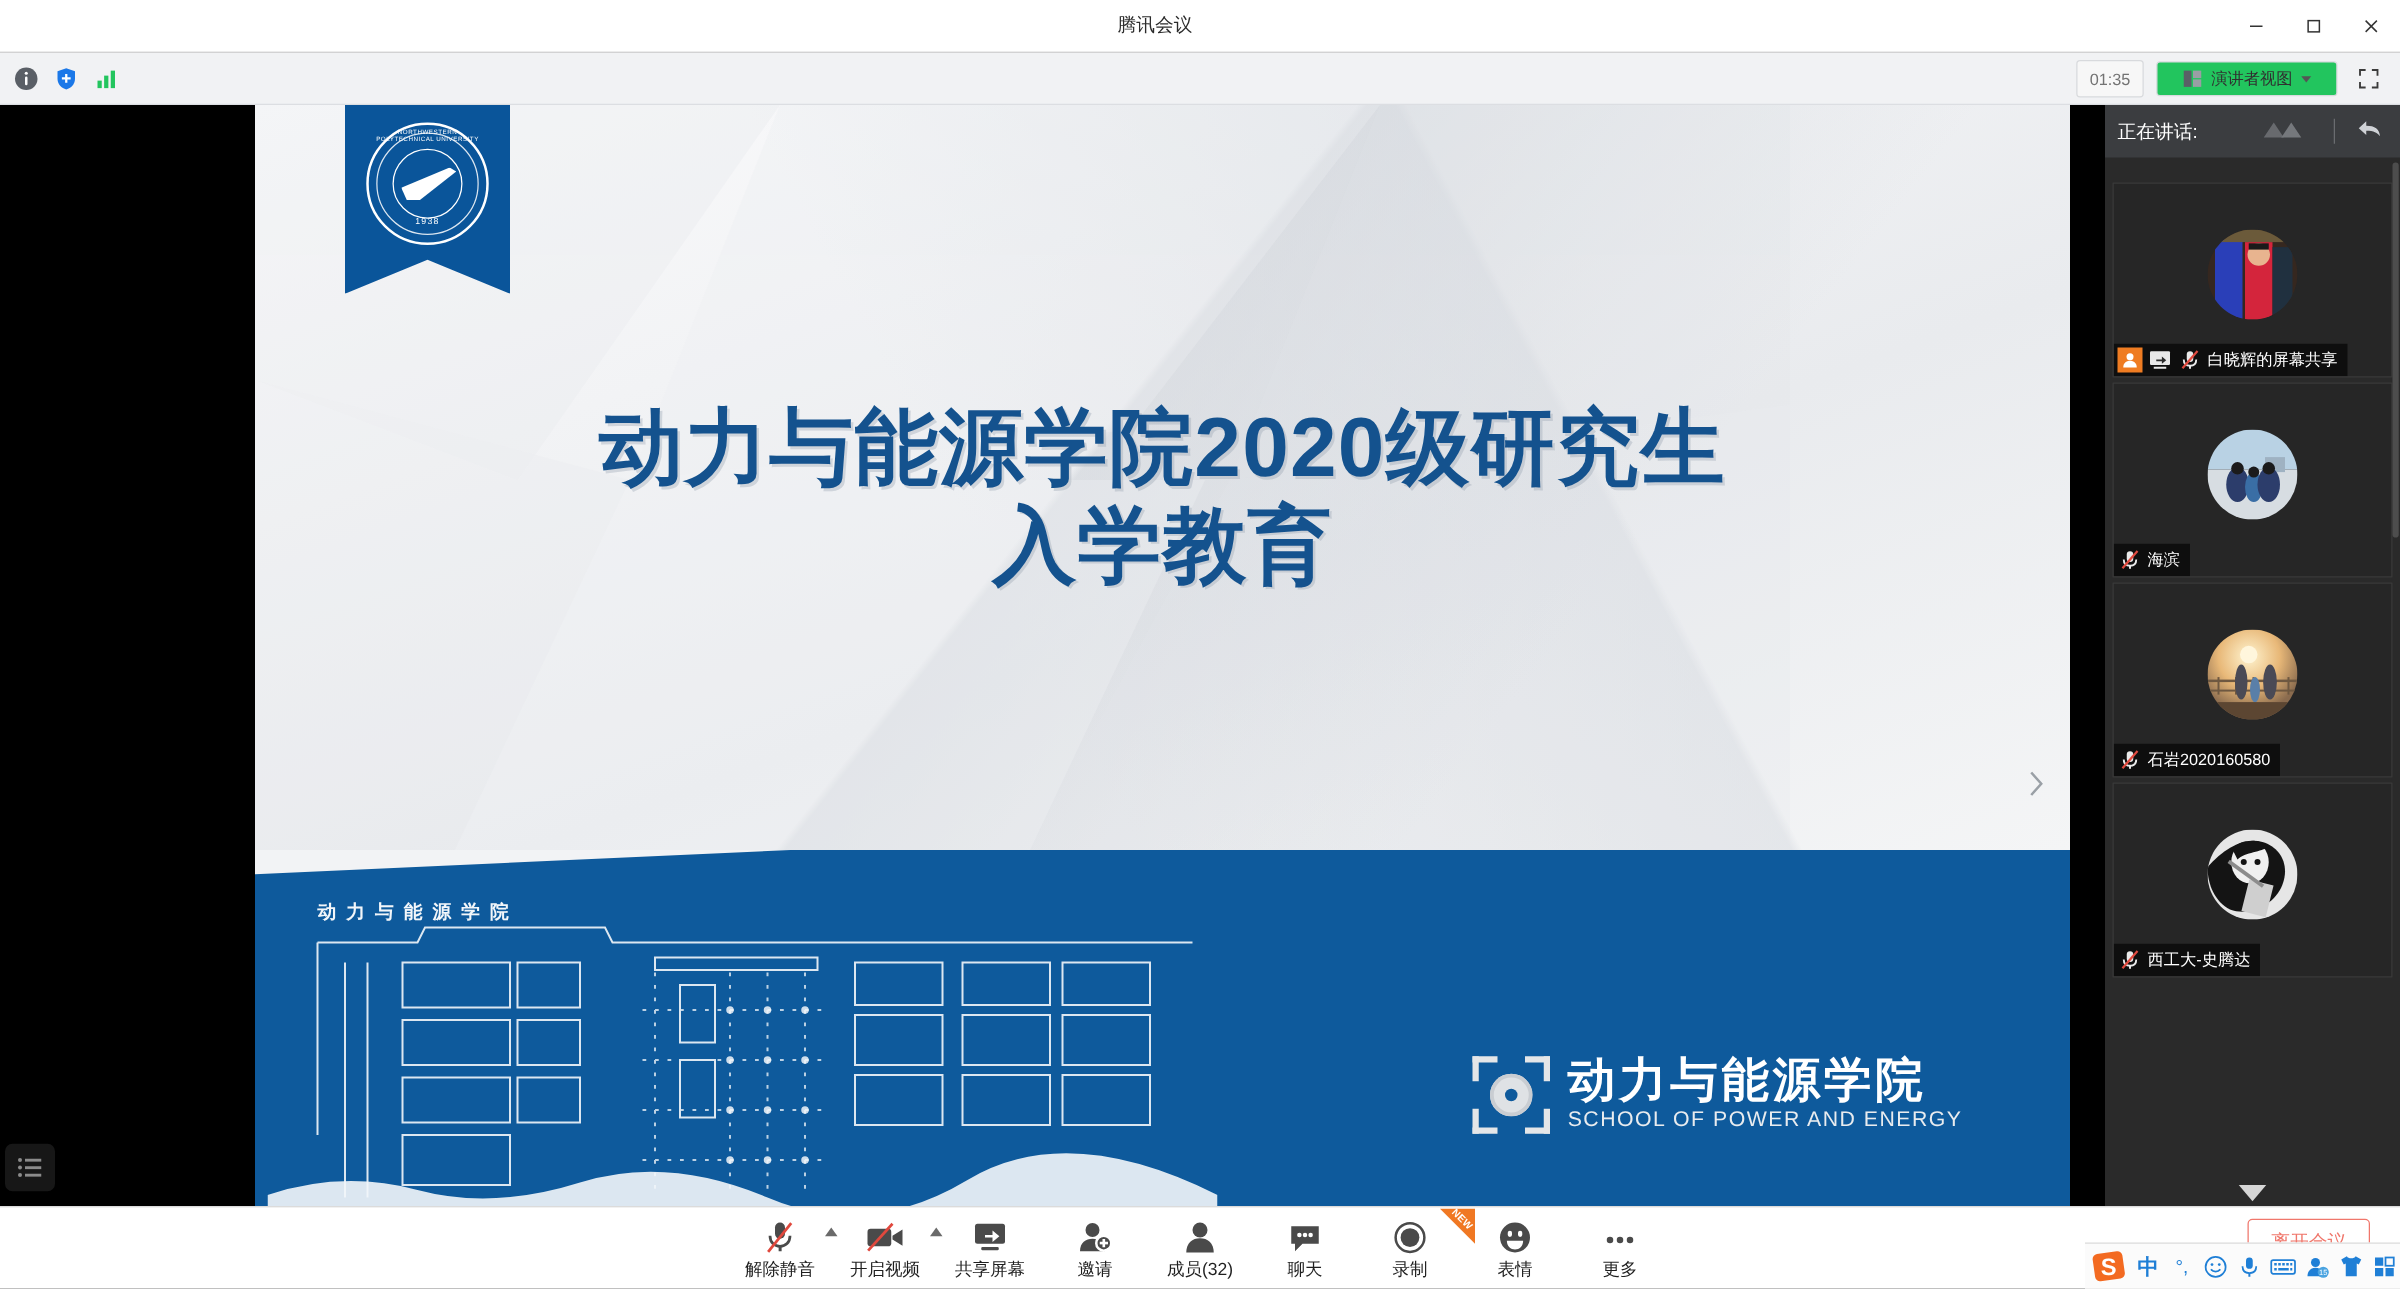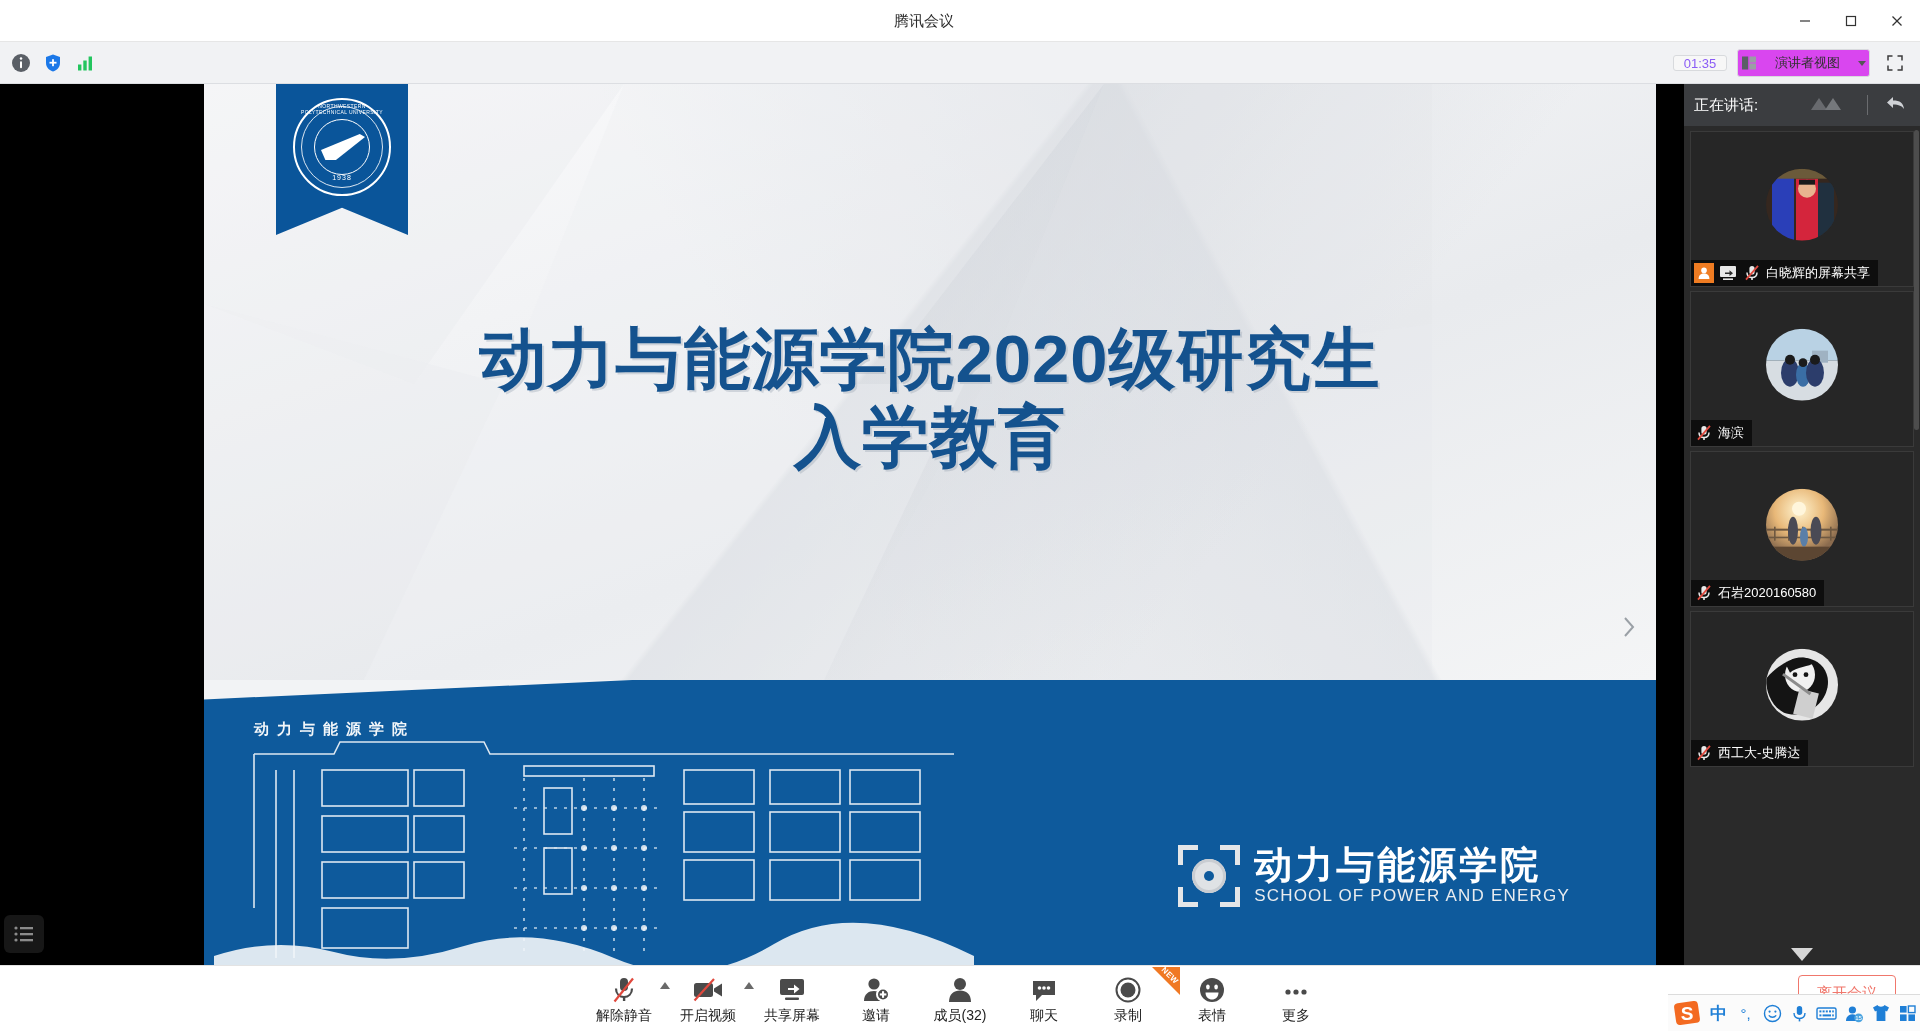--- a/index.html
+++ b/index.html
@@ -45,29 +45,29 @@
   .sb-icon {
     width: 26px; height: 26px; border-radius: 4px;
     display: flex; align-items: center; justify-content: center;
     cursor: pointer;
   }
   .subbar-right {
     position: absolute; right: 10px; top: 0; height: 42px;
     display: flex; align-items: center; gap: 10px;
   }
   .timer-box {
-    min-width: 54px; height: 16px; padding: 0 7px;
+    min-width: 54px; height: 30px; padding: 0 7px;
     background: #f7f7f7; border: 1px solid #d8dadd; border-radius: 3px;
     display: flex; align-items: center; justify-content: center;
-    font-size: 13px; color: #8b5cf6;
+    font-size: 13px; color: #737373;
   }
   .viewmode {
-    height: 28px; padding: 0 3px;
-    background: #d946ef; border: 1px solid #d8dadd; border-radius: 3px;
-    display: flex; align-items: center; gap: 18px;
+    height: 28px; padding: 0 20px;
+    background: #22c55e; border: 1px solid #d8dadd; border-radius: 3px;
+    display: flex; align-items: center; gap: 7px;
     font-size: 13px; color: #303030; cursor: pointer;
   }
   .caret-dn {
     width: 0; height: 0;
     border-left: 4px solid transparent; border-right: 4px solid transparent;
     border-top: 5px solid #555;
   }
   .fullscreen-btn {
     width: 30px; height: 28px;
     display: flex; align-items: center; justify-content: center;
@@ -223,21 +223,21 @@
     display: flex; align-items: center; padding: 0 10px;
     gap: 8px;
   }
   .sidebar-head-label { color: #ffffff; font-size: 15px; flex: 1; }
   .mm-logo { display: flex; opacity: .55; }
   .sh-div { width: 1px; height: 20px; background: #6a6c6f; margin: 0 6px; }
   .back-arrow { cursor: pointer; padding: 2px 3px; }
 
   .tiles {
     flex: 1; overflow: hidden; position: relative;
-    padding: 5px 6px 0 6px;
+    padding: 20px 6px 0 6px;
   }
   .tile {
     position: relative;
     height: 156px; margin-bottom: 4px;
     background: #262626;
     border: 1px solid #3a3a3a;
     overflow: hidden;
   }
   .tile.speaking { border-color: #3a3a3a; }
   .tile-avatar {

